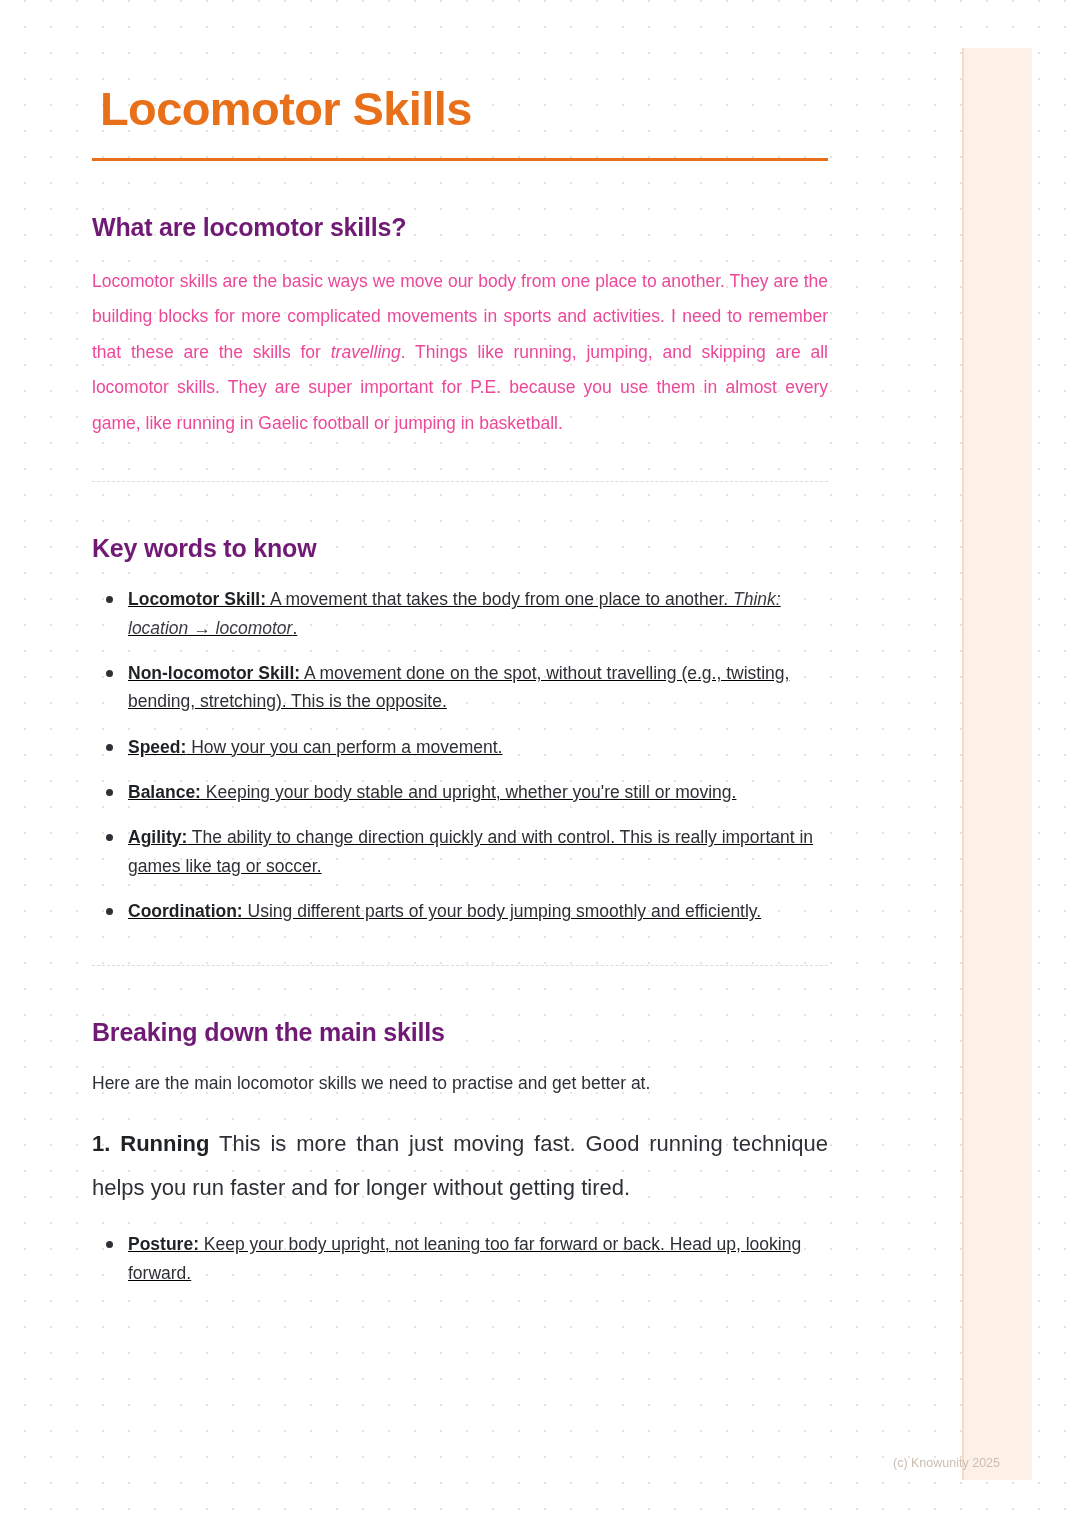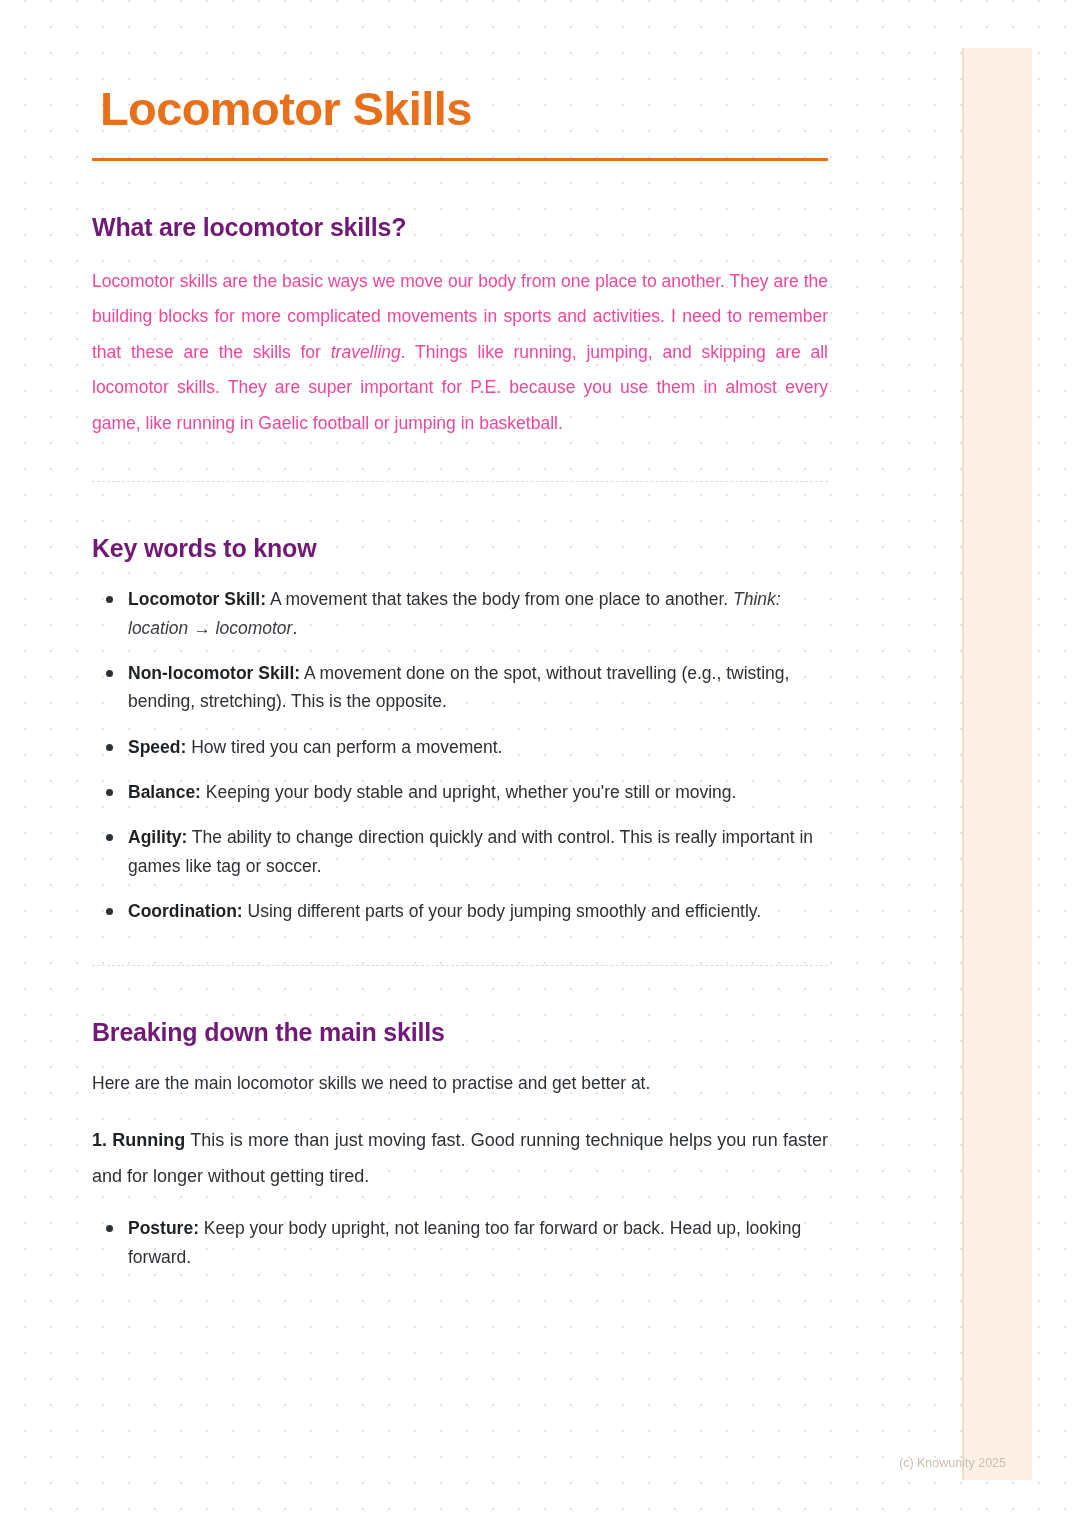--- a/index.html
+++ b/index.html
@@ -86,20 +86,21 @@
   .divider {
     border-top: 1.5px dashed #dcdcdc;
     margin: 40px 0 0 0;
     width: 100%;
   }
 
   ul.terms {
     list-style: none;
     margin: 0;
     padding: 0;
+    text-decoration: underline;
   }
   ul.terms li {
     position: relative;
     padding-left: 36px;
     font-size: 17.5px;
     line-height: 1.62;
     color: #2d3034;
     margin-bottom: 17px;
   }
   ul.terms li:before {
@@ -122,34 +123,34 @@
   }
 
   .lead-text {
     font-size: 17.5px;
     line-height: 1.6;
     color: #2d3034;
     margin: 0 0 25px 0;
   }
 
   .skill-para {
-    font-size: 18px;
+    font-size: 22px;
     line-height: 2.0;
     color: #2d3034;
     margin: 0 0 20px 0;
     text-align: justify;
   }
   .skill-para b {
     font-weight: 700;
     color: #1f2225;
   }
 
   .footer-credit {
     position: absolute;
-    right: 74px;
+    right: 80px;
     bottom: 58px;
     font-size: 12.5px;
     color: #cbbdb1;
     font-family: "Liberation Sans", sans-serif;
   }
 </style>
 </head>
 <body>
 
 <div class="page"></div>
@@ -163,21 +164,21 @@
 
   <h2 class="section-title">What are locomotor skills?</h2>
   <p class="body-text"><span>Locomotor skills are the basic ways we move our body from one place to another. They are the building blocks for more complicated movements in sports and activities. I need to remember that these are the skills for </span><i>travelling</i><span>. Things like running, jumping, and skipping are all locomotor skills. They are super important for P.E. because you use them in almost every game, like running in Gaelic football or jumping in basketball.</span></p>
 
   <div class="divider"></div>
 
   <h2 class="section-title">Key words to know</h2>
   <ul class="terms">
     <li><b>Locomotor Skill:</b><span> A movement that takes the body from one place to another. </span><i>Think: location → locomotor</i><span>.</span></li>
     <li><b>Non-locomotor Skill:</b><span> A movement done on the spot, without travelling (e.g., twisting, bending, stretching). This is the opposite.</span></li>
-    <li><b>Speed:</b><span> How tired you can perform a movement.</span></li>
+    <li><b>Speed:</b><span> How your you can perform a movement.</span></li>
     <li><b>Balance:</b><span> Keeping your body stable and upright, whether you're still or moving.</span></li>
     <li><b>Agility:</b><span> The ability to change direction quickly and with control. This is really important in games like tag or soccer.</span></li>
     <li><b>Coordination:</b><span> Using different parts of your body jumping smoothly and efficiently.</span></li>
   </ul>
 
   <div class="divider"></div>
 
   <h2 class="section-title">Breaking down the main skills</h2>
   <p class="lead-text">Here are the main locomotor skills we need to practise and get better at.</p>
   <p class="skill-para"><b>1. Running</b><span> This is more than just moving fast. Good running technique helps you run faster and for longer without getting tired.</span></p>

